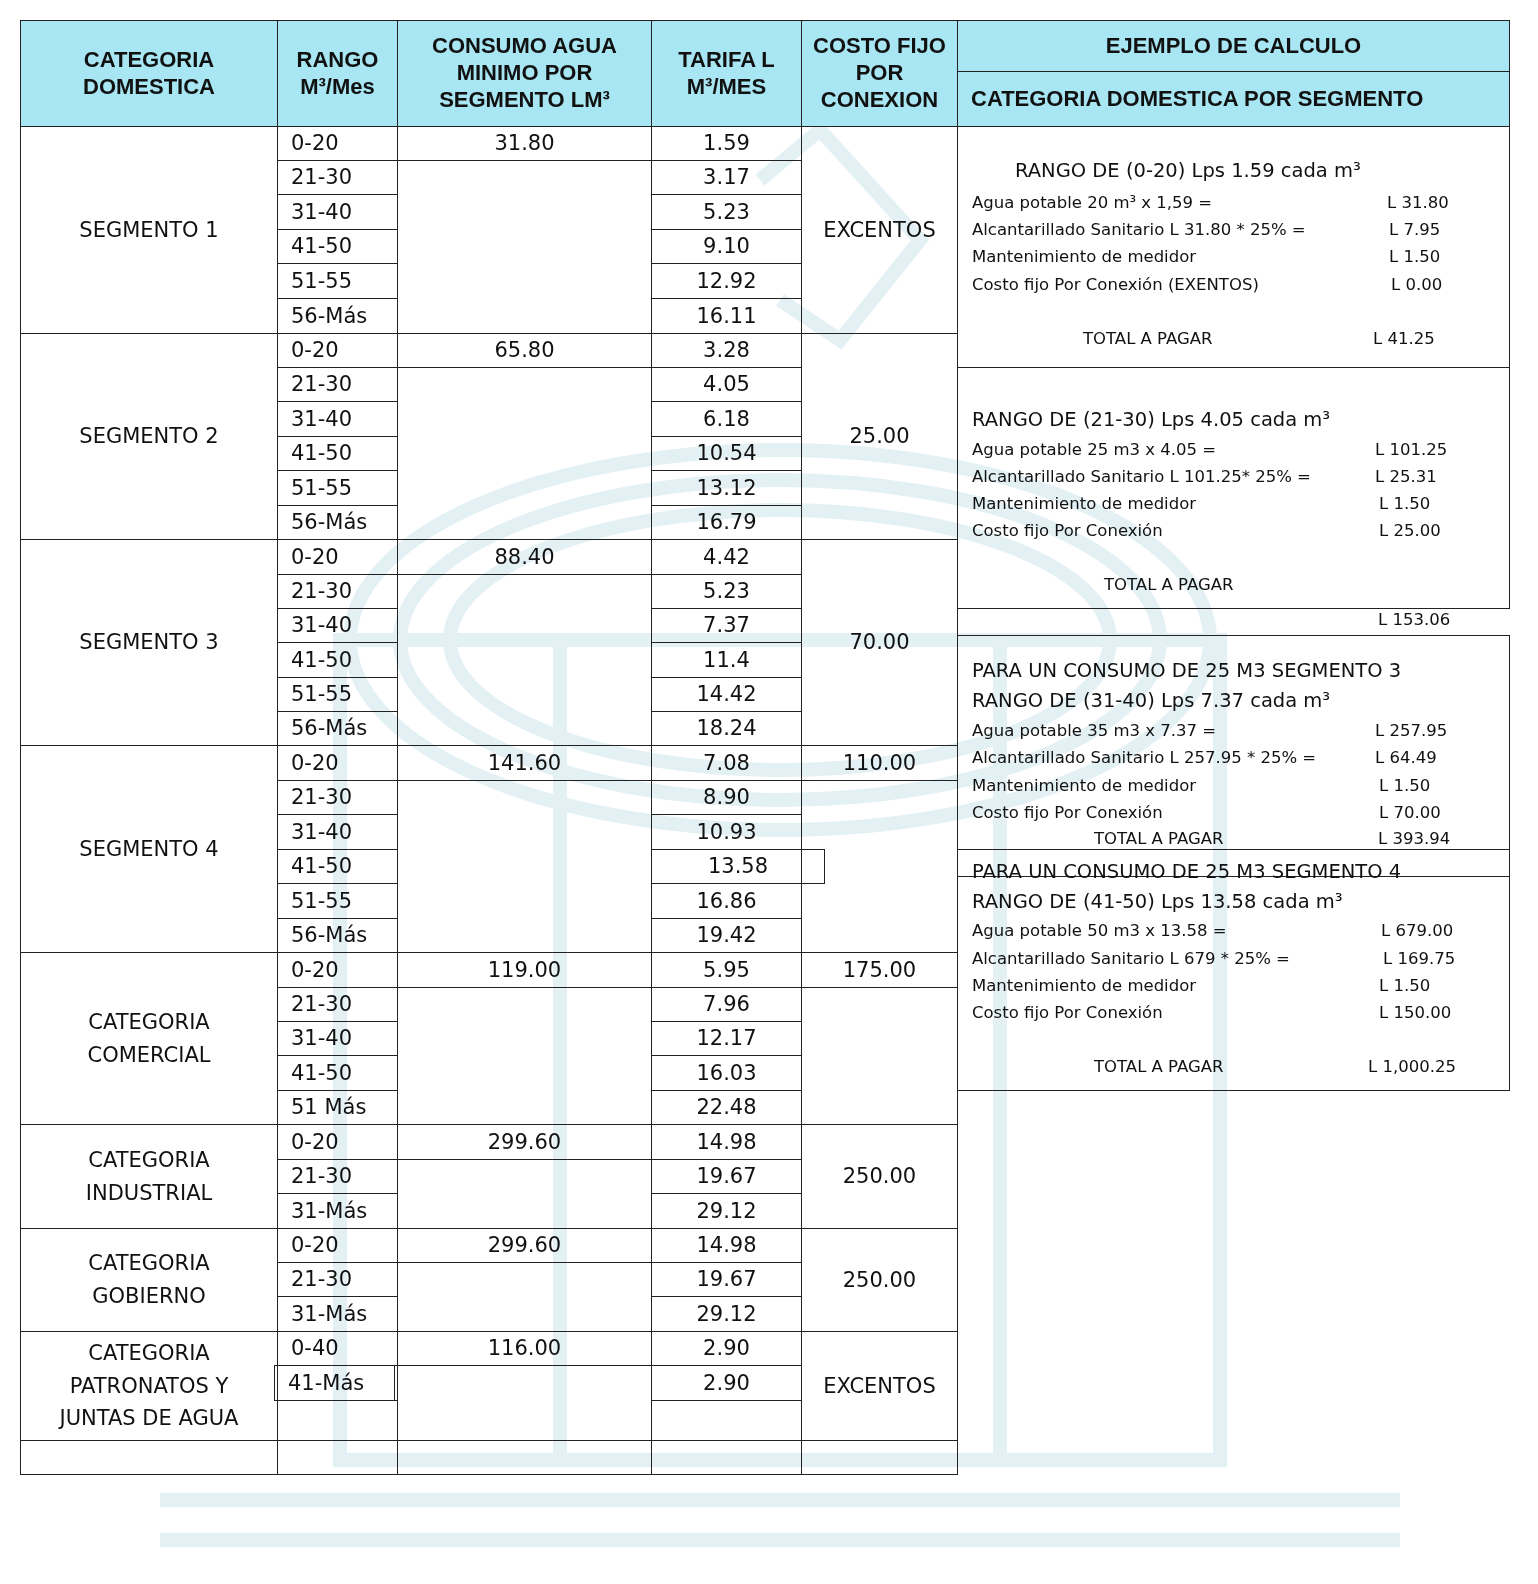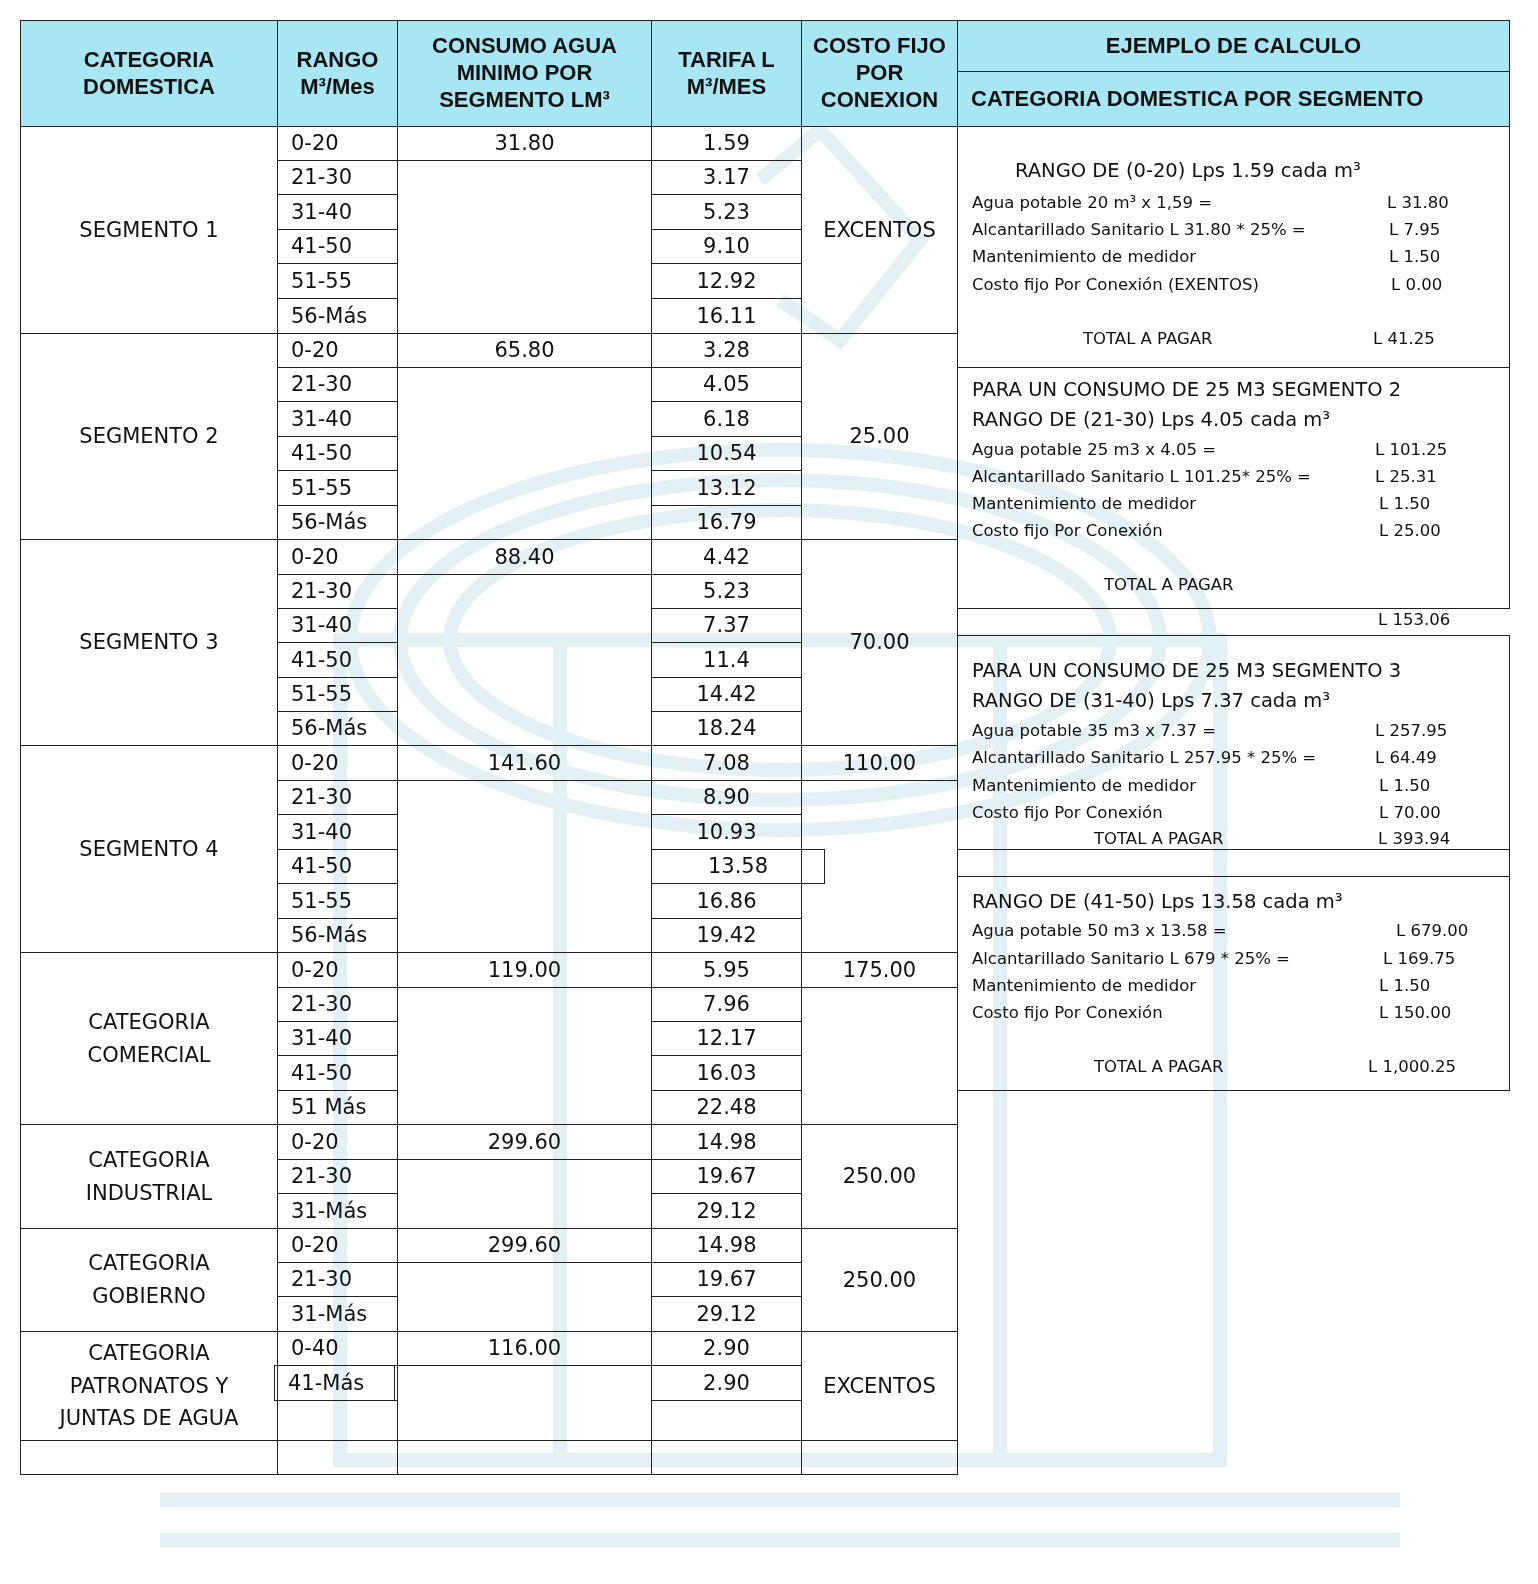--- a/index.html
+++ b/index.html
@@ -380,21 +380,20 @@
       <span class="l" style="top: 93px;">Alcantarillado Sanitario L 31.80 * 25% =</span>
       <span class="v" style="top: 93px; left: 431px;">L 7.95</span>
       <span class="l" style="top: 120px;">Mantenimiento de medidor</span>
       <span class="v" style="top: 120px; left: 431px;">L 1.50</span>
       <span class="l" style="top: 148px;">Costo fijo Por Conexión (EXENTOS)</span>
       <span class="v" style="top: 148px; left: 433px;">L 0.00</span>
       <span class="tl" style="top: 202px; left: 125px;">TOTAL A PAGAR</span>
       <span class="tl" style="top: 202px; left: 415px;">L 41.25</span>
     </div>
     <div class="ex" style="left: 957px; top: 367px; width: 553px; height: 242px;">
-      <span class="t" style="top: 10px;">PARA UN CONSUMO DE 25 M3 SEGMENTO 2</span>
       <span class="t" style="top: 40px;">RANGO DE (21-30) Lps 4.05 cada m³</span>
       <span class="l" style="top: 72px;">Agua potable 25 m3 x 4.05 =</span>
       <span class="v" style="top: 72px; left: 417px;">L 101.25</span>
       <span class="l" style="top: 99px;">Alcantarillado Sanitario L 101.25* 25% =</span>
       <span class="v" style="top: 99px; left: 417px;">L 25.31</span>
       <span class="l" style="top: 126px;">Mantenimiento de medidor</span>
       <span class="v" style="top: 126px; left: 421px;">L 1.50</span>
       <span class="l" style="top: 153px;">Costo fijo Por Conexión</span>
       <span class="v" style="top: 153px; left: 421px;">L 25.00</span>
       <span class="tl" style="top: 207px; left: 146px;">TOTAL A PAGAR</span>
@@ -408,23 +407,24 @@
       <span class="l" style="top: 112px;">Alcantarillado Sanitario L 257.95 * 25% =</span>
       <span class="v" style="top: 112px; left: 417px;">L 64.49</span>
       <span class="l" style="top: 140px;">Mantenimiento de medidor</span>
       <span class="v" style="top: 140px; left: 421px;">L 1.50</span>
       <span class="l" style="top: 167px;">Costo fijo Por Conexión</span>
       <span class="v" style="top: 167px; left: 421px;">L 70.00</span>
       <span class="tl" style="top: 193px; left: 136px;">TOTAL A PAGAR</span>
       <span class="tl" style="top: 193px; left: 420px;">L 393.94</span>
     </div>
     <div class="ex" style="left: 957px; top: 849px; width: 553px; height: 242px;">
+      <span class="t" style="top: 10px;">PARA UN CONSUMO DE 25 M3 SEGMENTO 4</span>
       <span class="t" style="top: 40px;">RANGO DE (41-50) Lps 13.58 cada m³</span>
       <span class="l" style="top: 71px;">Agua potable 50 m3 x 13.58 =</span>
-      <span class="v" style="top: 71px; left: 423px; margin-left: 15px;">L 679.00</span>
+      <span class="v" style="top: 71px; left: 423px;">L 679.00</span>
       <span class="l" style="top: 99px;">Alcantarillado Sanitario L 679 * 25% =</span>
       <span class="v" style="top: 99px; left: 425px;">L 169.75</span>
       <span class="l" style="top: 126px;">Mantenimiento de medidor</span>
       <span class="v" style="top: 126px; left: 421px;">L 1.50</span>
       <span class="l" style="top: 153px;">Costo fijo Por Conexión</span>
       <span class="v" style="top: 153px; left: 421px;">L 150.00</span>
       <span class="tl" style="top: 207px; left: 136px;">TOTAL A PAGAR</span>
       <span class="tl" style="top: 207px; left: 410px;">L 1,000.25</span>
     </div>
   </div>

